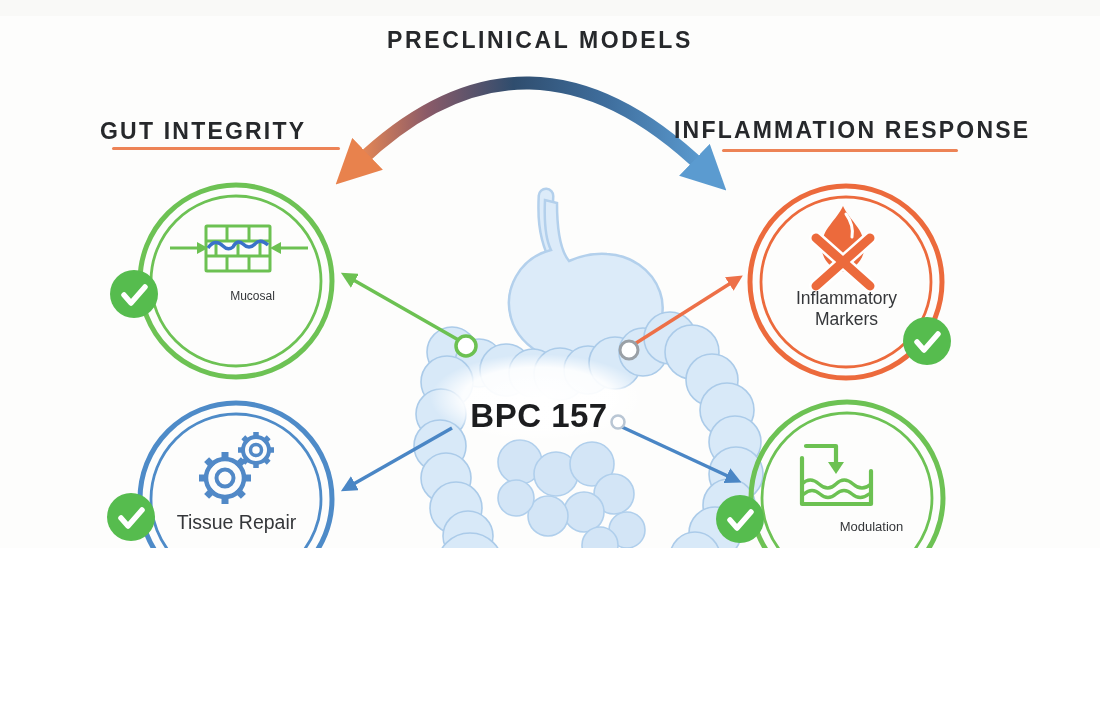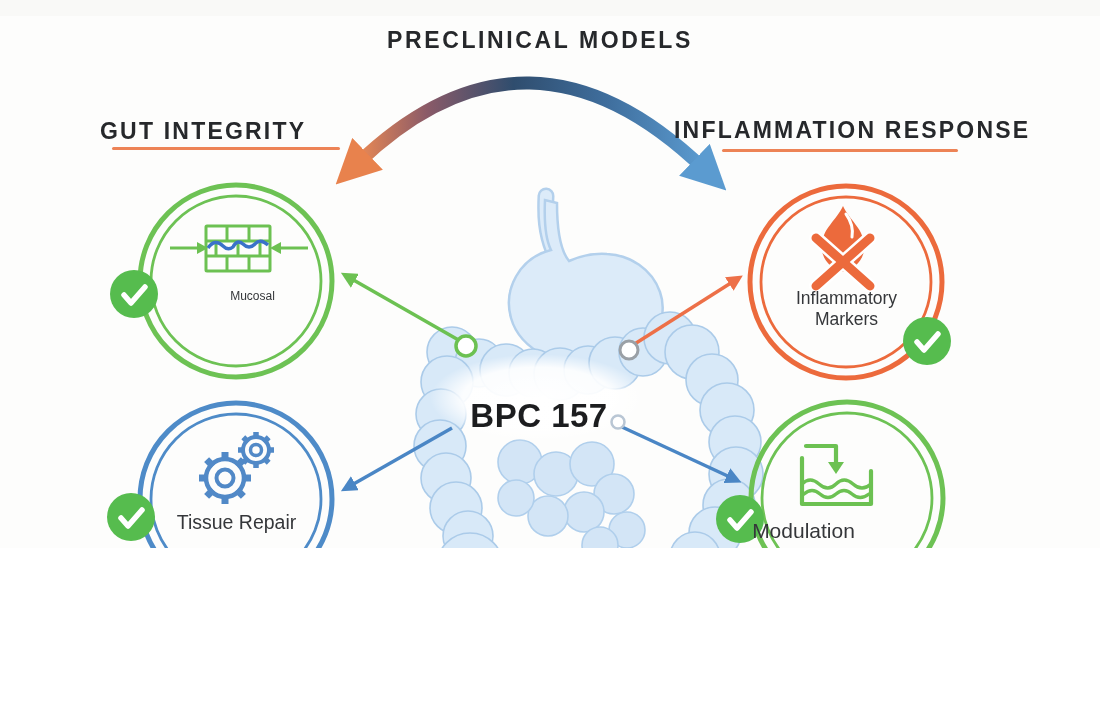--- a/index.html
+++ b/index.html
@@ -12,21 +12,21 @@
   .heading{font-size:23px;letter-spacing:2.2px;font-weight:600;color:#26282b;text-align:left;white-space:nowrap;}
   .heading-left{left:100px;top:118px;width:240px;}
   .heading-right{left:674px;top:117px;width:348px;}
   .underline{position:absolute;height:3px;background:#ed8356;border-radius:2px;}
   .ul-left{left:112px;top:147px;width:228px;}
   .ul-right{left:722px;top:149px;width:236px;}
   .node-label{position:absolute;text-align:center;color:#35373a;font-weight:500;}
   .nl-mucosal{left:162px;top:287px;width:181px;font-size:12px;line-height:19.5px;}
   .nl-tissue{left:138px;top:511px;width:197px;font-size:19.5px;}
   .nl-inflam{left:756px;top:288px;width:181px;font-size:17.5px;line-height:20.5px;}
-  .nl-modulation{left:708px;top:519px;width:191px;font-size:21px;}
+  .nl-modulation{left:776px;top:519px;width:191px;font-size:13px;}
   .node-label span{display:block;}
   .bpc{left:462px;top:381px;width:154px;text-align:center;font-size:33px;font-weight:800;
        letter-spacing:.5px;color:#1c1d1f;white-space:nowrap;margin-top:16px;}
   .logo{position:absolute;left:26px;top:604px;width:215px;height:75px;}
   .logo-row{position:absolute;left:4px;top:4px;white-space:nowrap;z-index:2;}
   .logo-prime{font-size:37px;font-weight:800;color:#0d0d10;letter-spacing:-1.5px;}
   .logo-lab{font-family:"Liberation Serif",serif;font-style:italic;font-weight:700;
             font-size:37px;color:#3f8ad1;margin-left:-3px;}
   .logo-sub{position:absolute;left:0;top:47px;width:166px;text-align:right;font-size:12.5px;
             font-weight:700;color:#3c3e40;letter-spacing:1.2px;z-index:2;}

